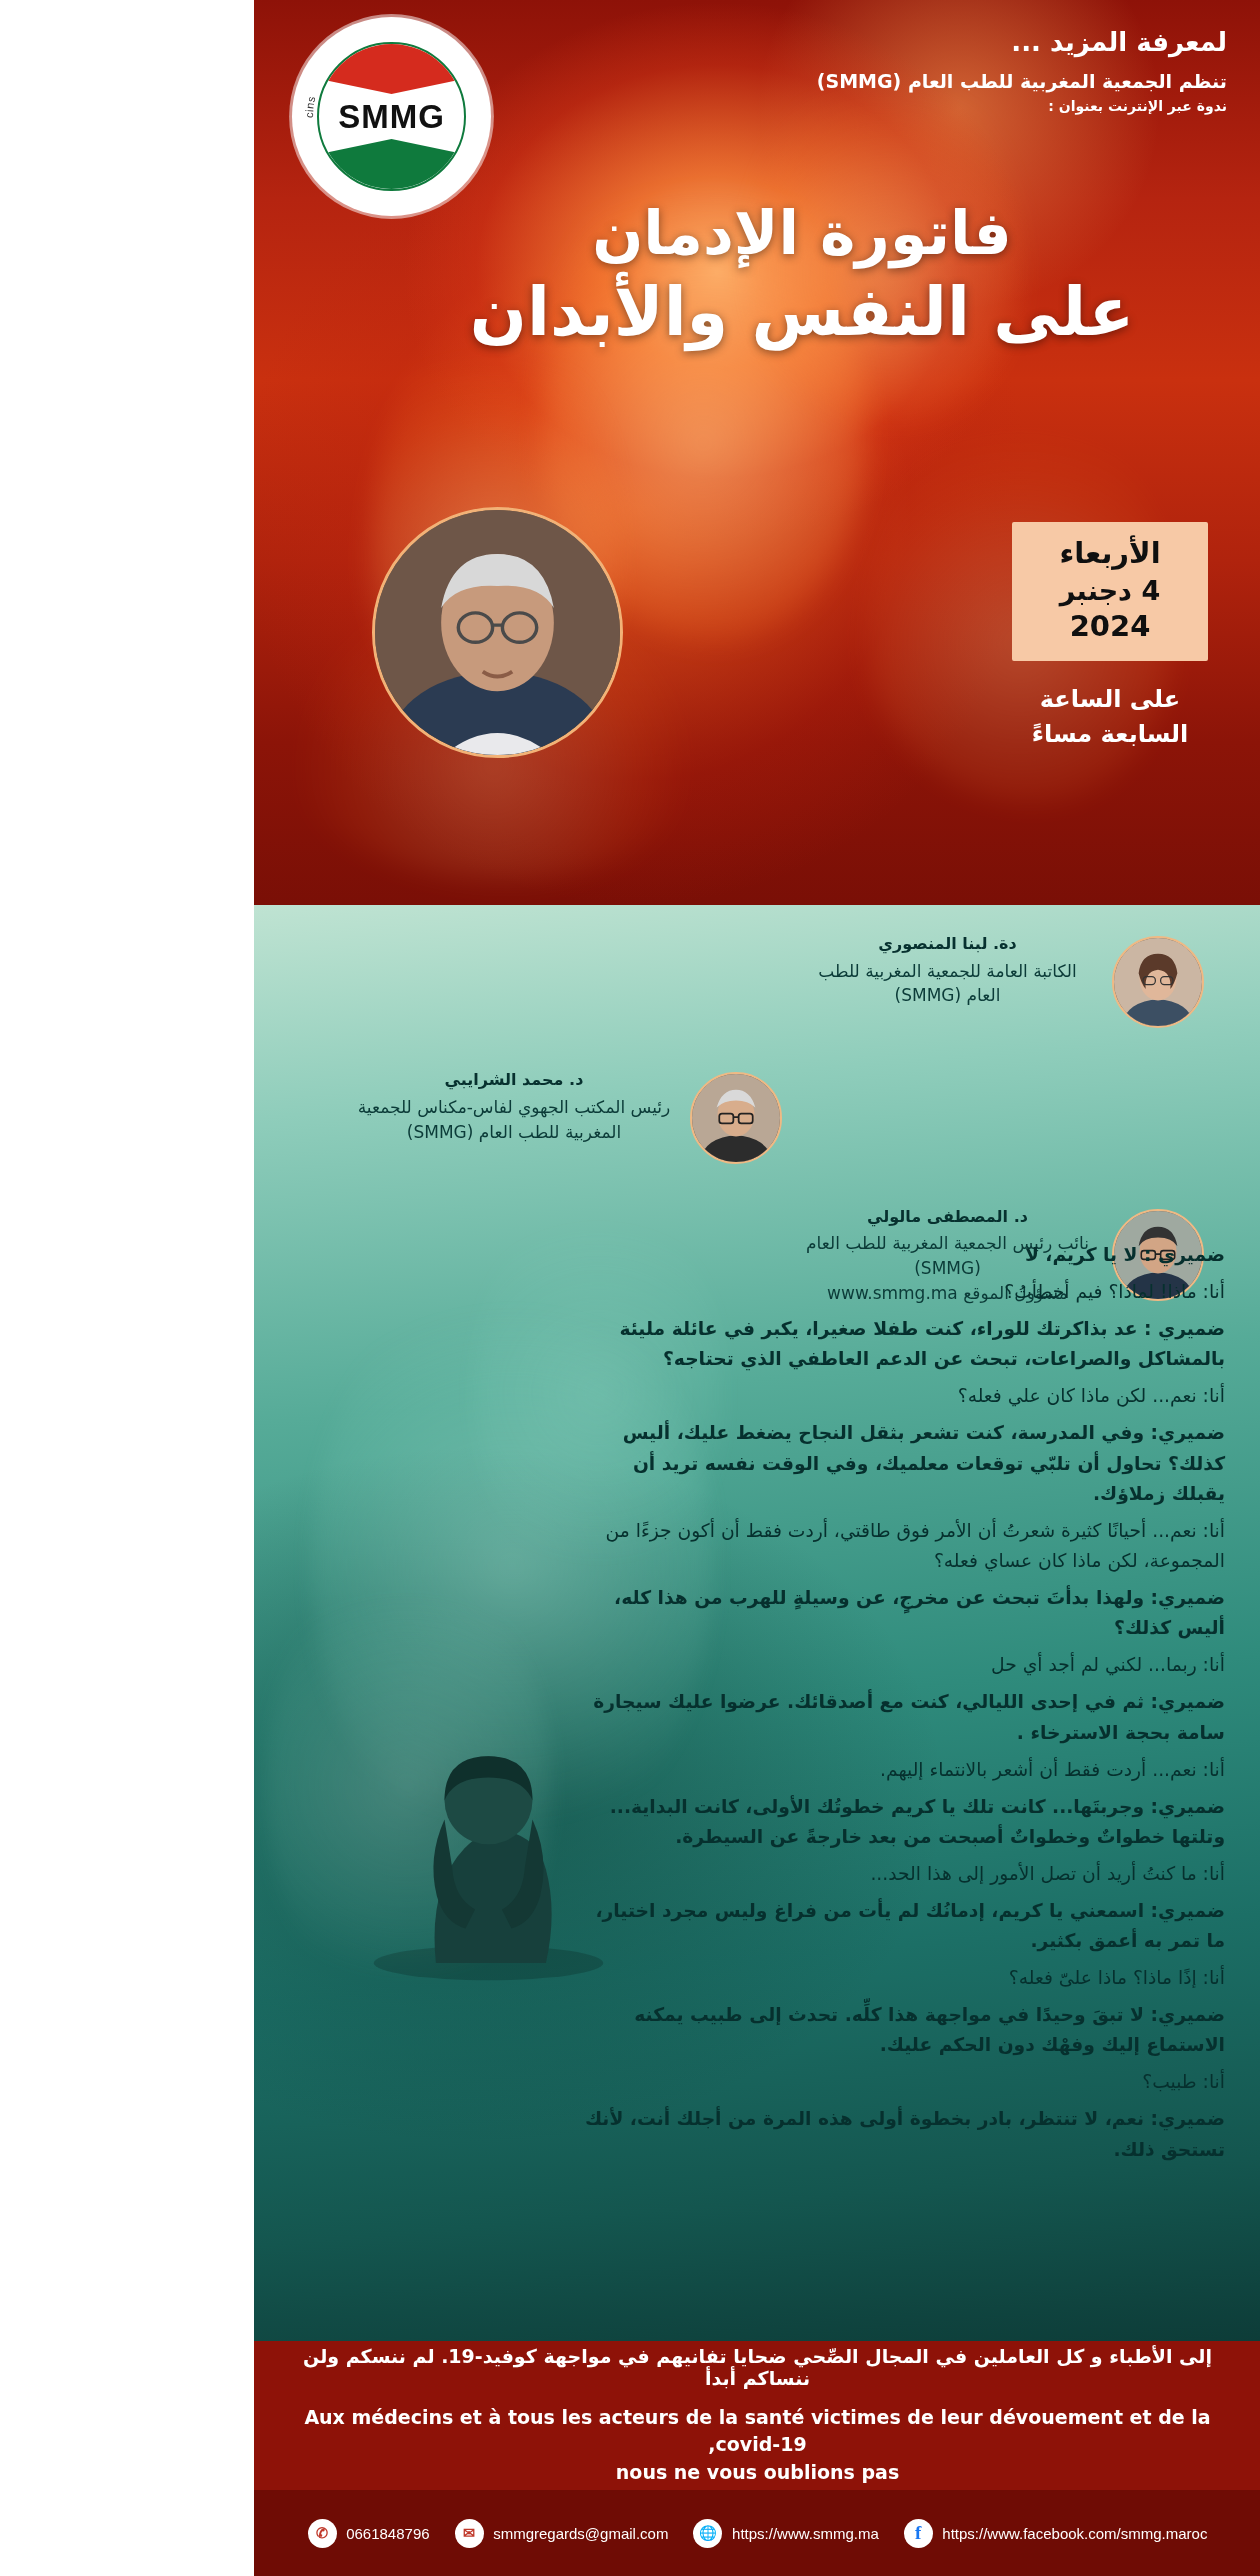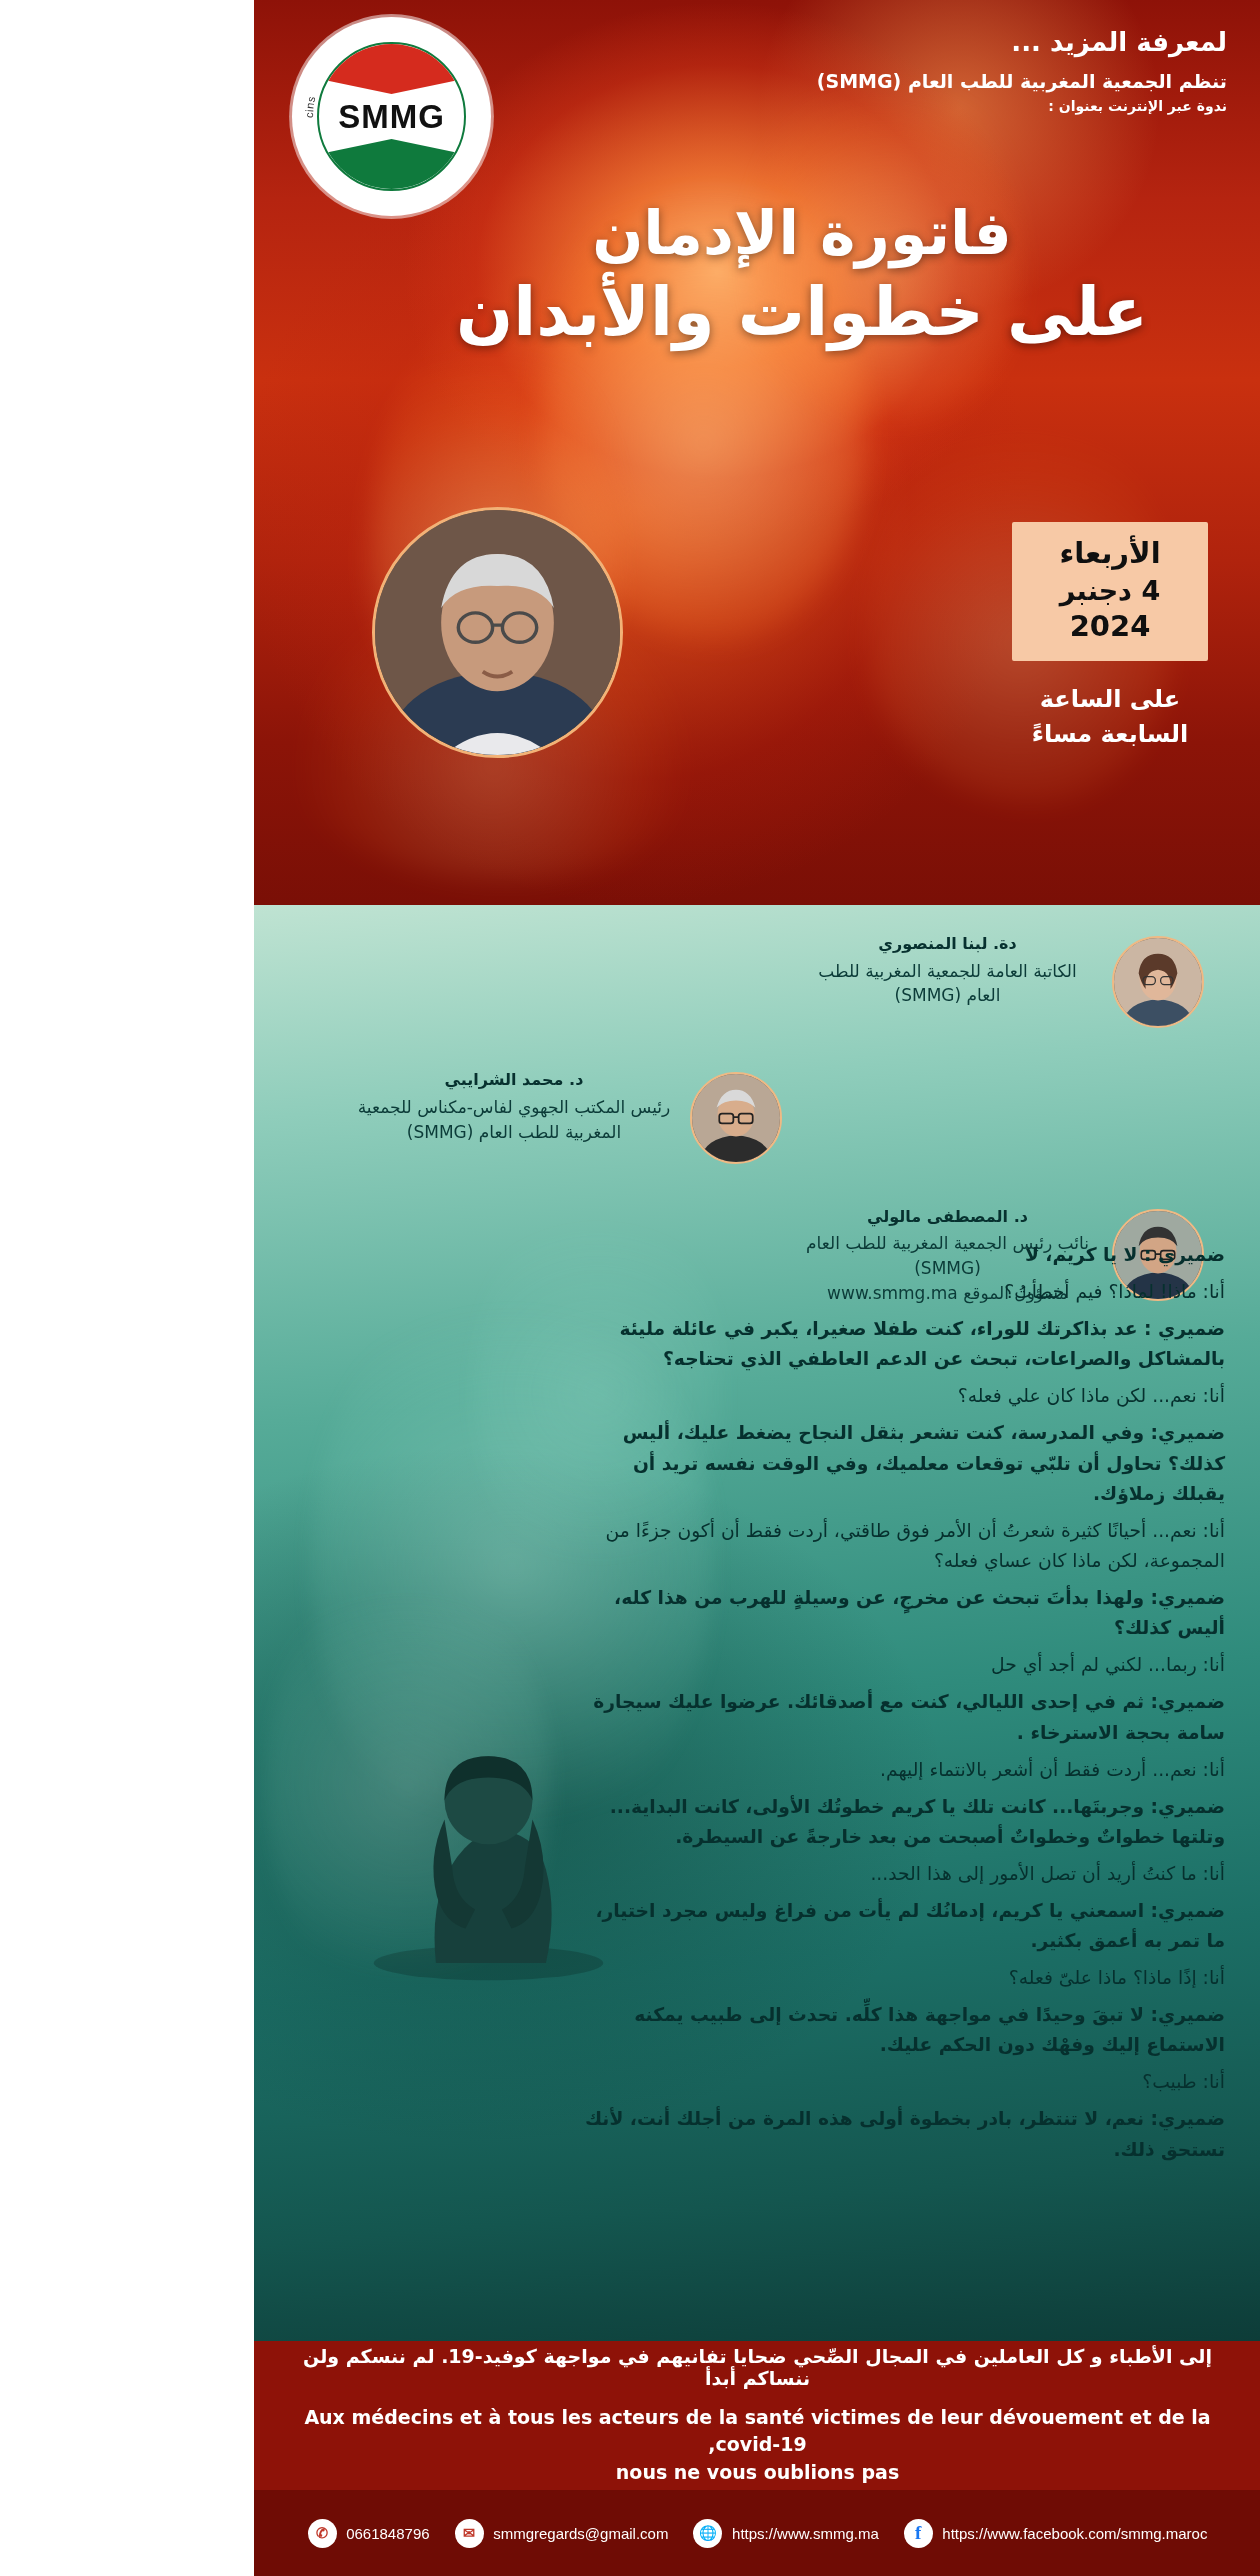--- a/index.html
+++ b/index.html
@@ -229,21 +229,21 @@
       </div>
       <div class="inner">
         <div class="red-band"></div>
         <div class="green-band"></div>
         <div class="smmg">SMMG</div>
       </div>
     </div>
 
     <div class="title-wrap">
       <div class="t1">فاتورة الإدمان</div>
-      <div class="t2">على خطوات والأبدان</div>
+      <div class="t2">على النفس والأبدان</div>
     </div>
 
     <div class="date-box">
       <div class="d1">الأربعاء</div>
       <div class="d2">4 دجنبر</div>
       <div class="d3">2024</div>
     </div>
 
     <div class="time-box">
       <div class="tl">على الساعة</div>

